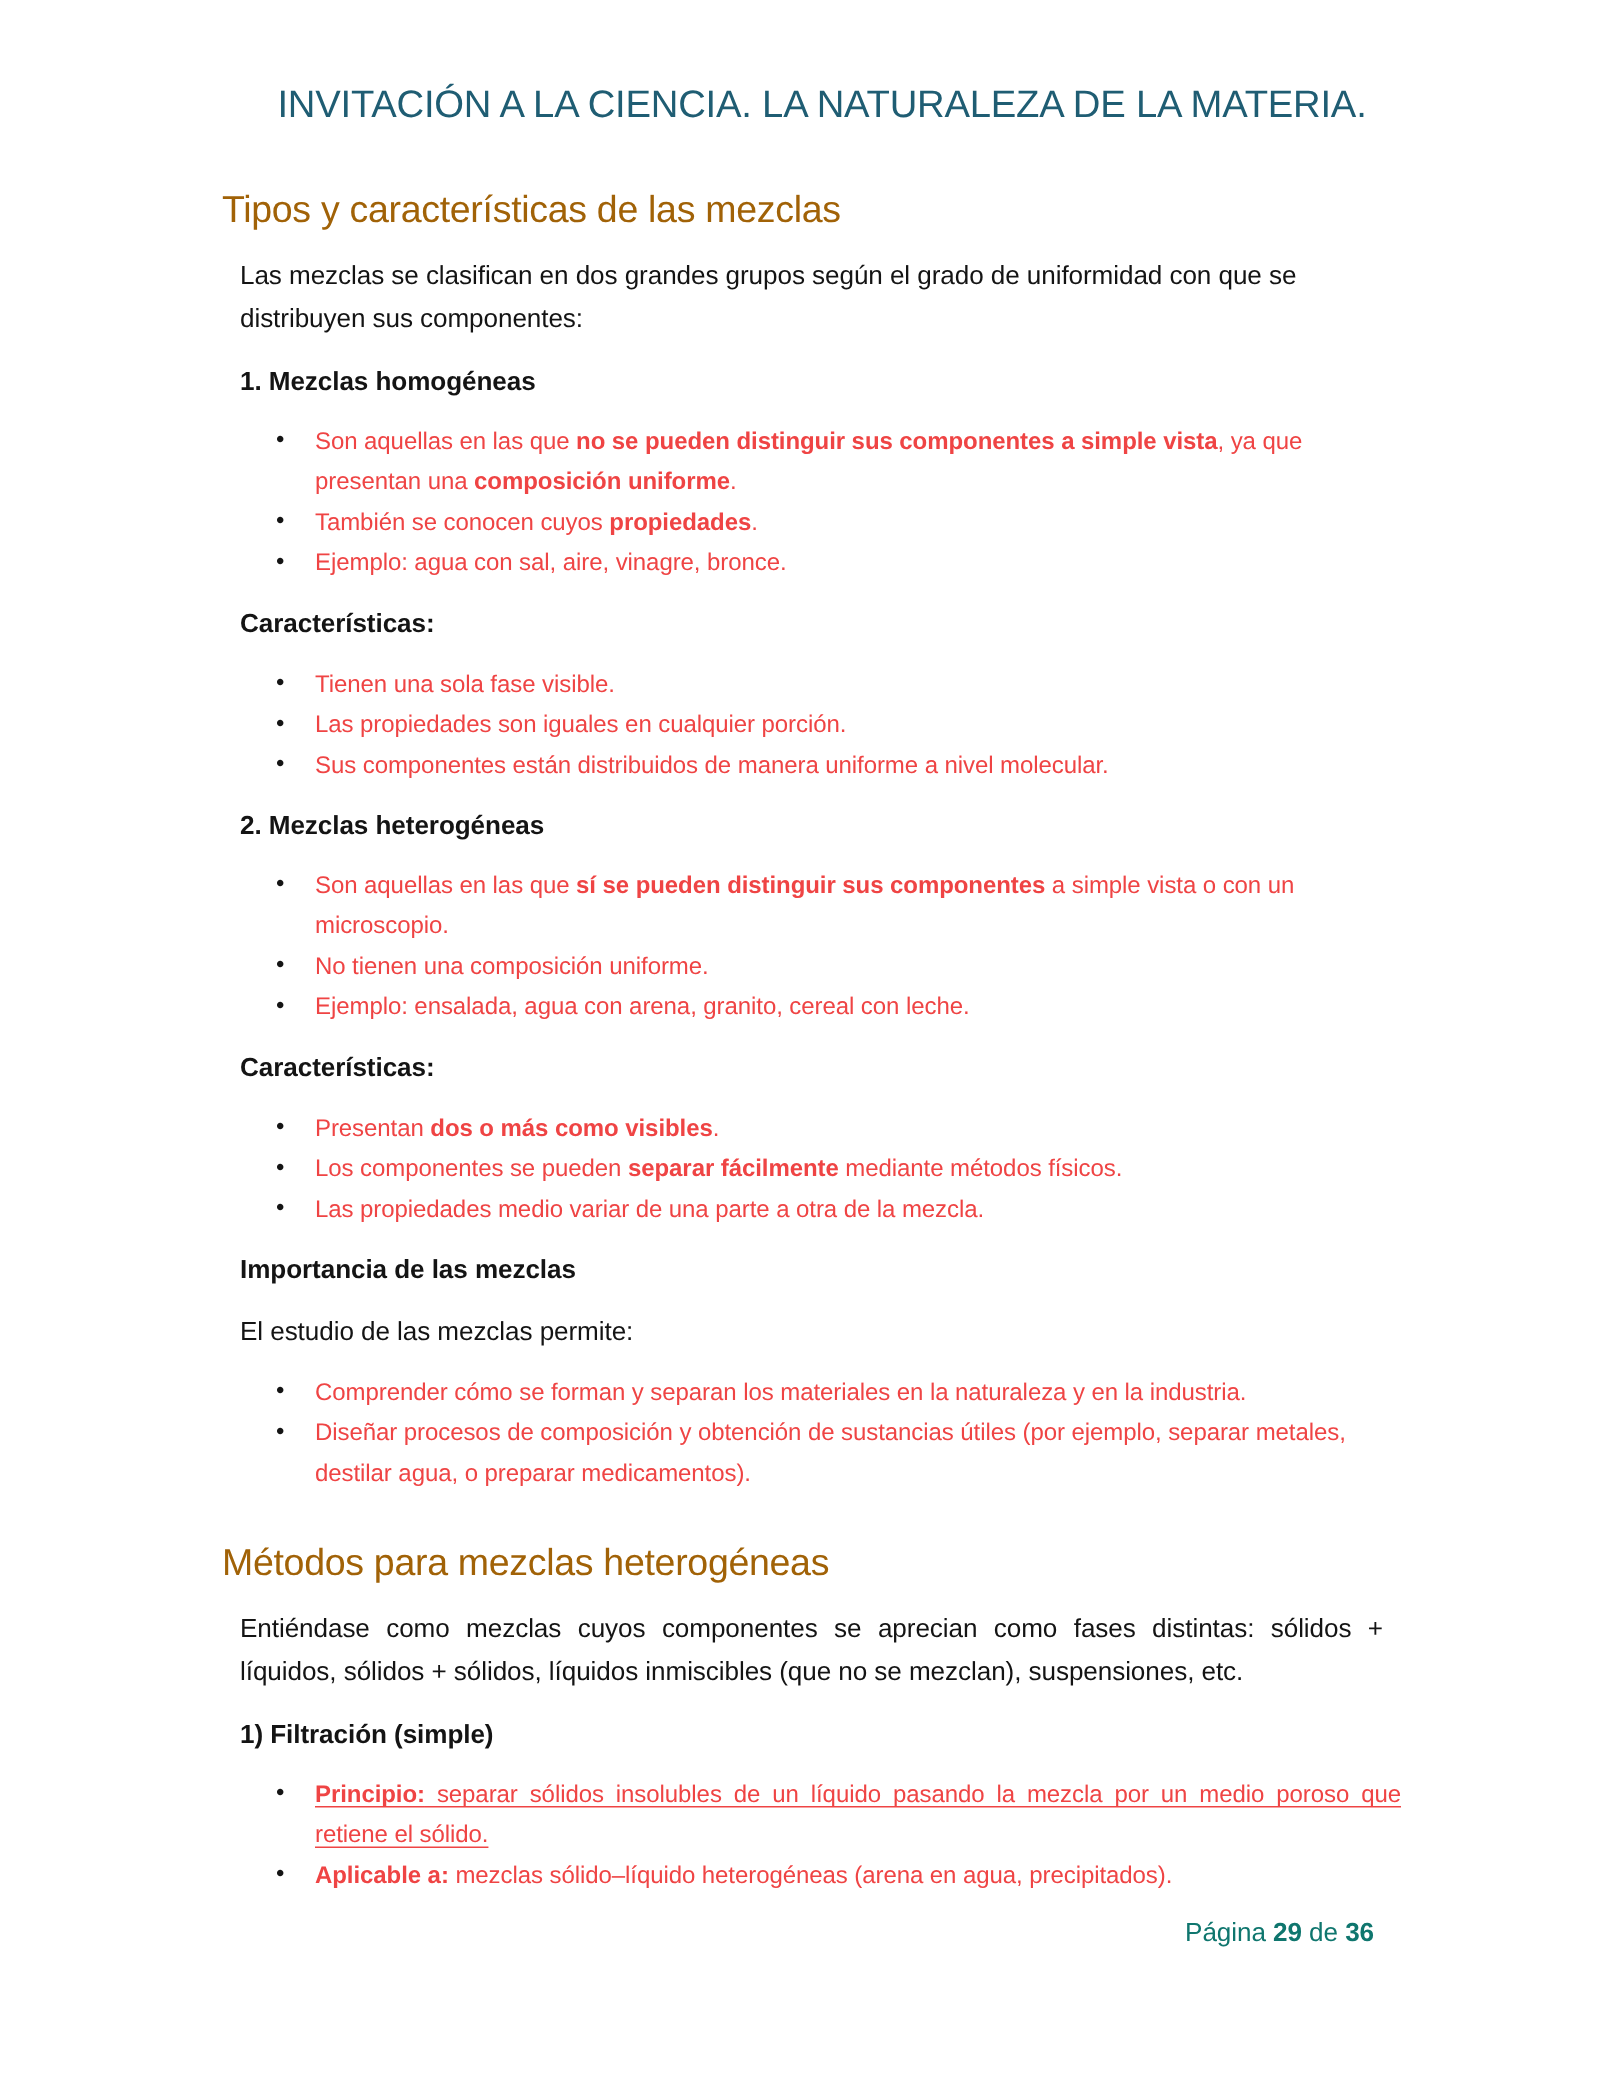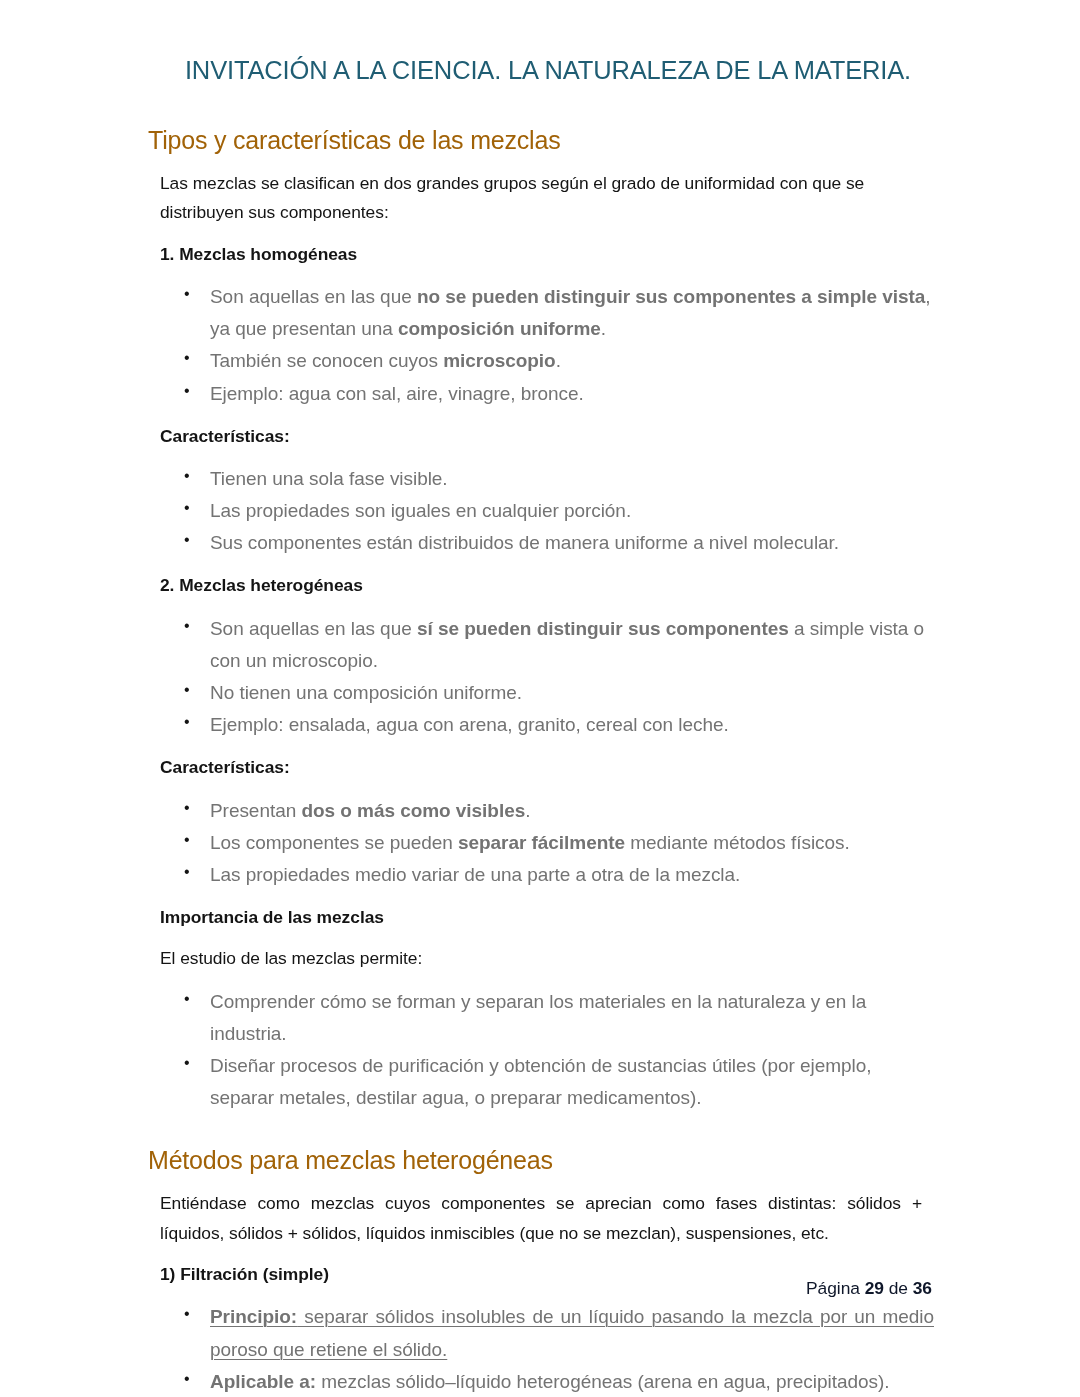--- a/index.html
+++ b/index.html
@@ -76,23 +76,23 @@
   }
 
   ul.bullets {
     margin: 0;
     padding: 0;
     list-style: none;
   }
   ul.bullets > li {
     position: relative;
     padding-left: 62px;
-    font-size: 19px;
-    line-height: 1.69;
-    color: #737373;
+    font-size: 16px;
+    line-height: 1.69;
+    color: #ef4444;
     letter-spacing: -0.05px;
   }
   ul.bullets > li::before {
     content: "\2022";
     position: absolute;
     left: 36px;
     top: -1px;
     font-size: 16px;
     color: #141414;
     line-height: 1.69;
@@ -109,25 +109,25 @@
   ul.bullets > li.underlined::before {
     text-decoration: none;
   }
 
   b, strong { font-weight: bold; }
 
   
   .footer {
     position: absolute;
     left: 148px;
-    right: 148px;
+    right: 164px;
     top: 1278px;
     text-align: right;
     font-size: 17.4px;
-    color: #0f172a;
+    color: #0f766e;
     letter-spacing: -0.05px;
   }
   .footer .num { font-weight: bold; }
 </style>
 </head>
 <body>
 
 <div class="page">
 
   <div class="doc-title">INVITACIÓN A LA CIENCIA. LA NATURALEZA DE LA MATERIA.</div>
@@ -135,21 +135,21 @@
   <div class="content">
 
     <h2 class="section-heading">Tipos y características de las mezclas</h2>
 
     <p class="body-text">Las mezclas se clasifican en dos grandes grupos según el grado de uniformidad con que se distribuyen sus componentes:</p>
 
     <p class="sub-heading">1. Mezclas homogéneas</p>
 
     <ul class="bullets">
       <li><span>Son aquellas en las que </span><b>no se pueden distinguir sus componentes a simple vista</b><span>, ya que presentan una </span><b>composición uniforme</b><span>.</span></li>
-      <li><span>También se conocen cuyos </span><b>microscopio</b><span>.</span></li>
+      <li><span>También se conocen cuyos </span><b>propiedades</b><span>.</span></li>
       <li>Ejemplo: agua con sal, aire, vinagre, bronce.</li>
     </ul>
 
     <p class="sub-heading">Características:</p>
 
     <ul class="bullets">
       <li>Tienen una sola fase visible.</li>
       <li>Las propiedades son iguales en cualquier porción.</li>
       <li>Sus componentes están distribuidos de manera uniforme a nivel molecular.</li>
     </ul>
@@ -169,21 +169,21 @@
       <li><span>Los componentes se pueden </span><b>separar fácilmente</b><span> mediante métodos físicos.</span></li>
       <li>Las propiedades medio variar de una parte a otra de la mezcla.</li>
     </ul>
 
     <p class="sub-heading">Importancia de las mezclas</p>
 
     <p class="body-text">El estudio de las mezclas permite:</p>
 
     <ul class="bullets">
       <li>Comprender cómo se forman y separan los materiales en la naturaleza y en la industria.</li>
-      <li>Diseñar procesos de purificación y obtención de sustancias útiles (por ejemplo, separar metales, destilar agua, o preparar medicamentos).</li>
+      <li>Diseñar procesos de composición y obtención de sustancias útiles (por ejemplo, separar metales, destilar agua, o preparar medicamentos).</li>
     </ul>
 
     <h2 class="section-heading second">Métodos para mezclas heterogéneas</h2>
 
     <p class="body-text justify">Entiéndase como mezclas cuyos componentes se aprecian como fases distintas: sólidos + líquidos, sólidos + sólidos, líquidos inmiscibles (que no se mezclan), suspensiones, etc.</p>
 
     <p class="sub-heading">1) Filtración (simple)</p>
 
     <ul class="bullets">
       <li class="underlined justify"><b>Principio:</b><span> separar sólidos insolubles de un líquido pasando la mezcla por un medio poroso que retiene el sólido.</span></li>

